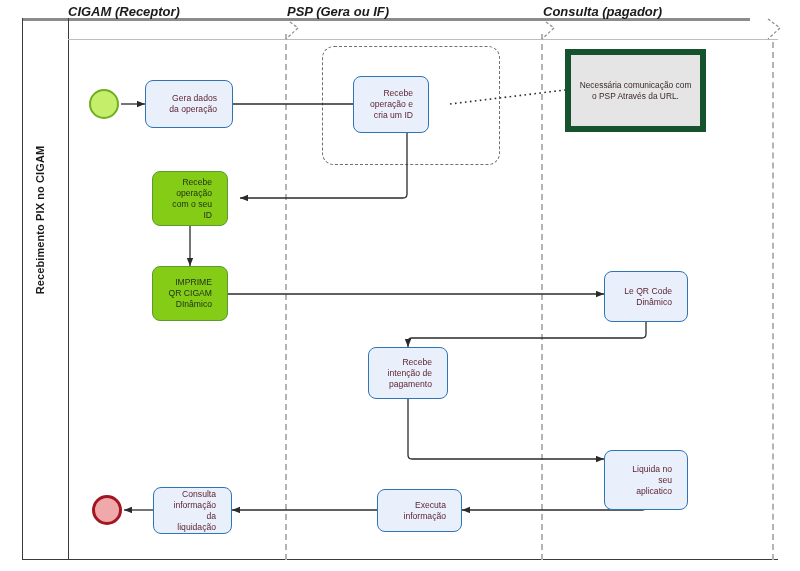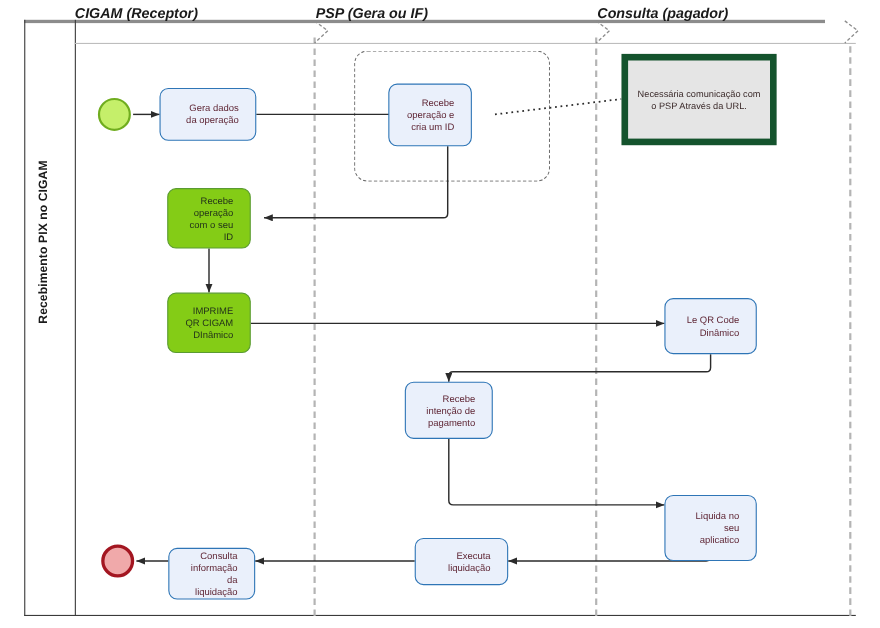--- a/index.html
+++ b/index.html
@@ -138,21 +138,21 @@
   <div class="task green" style="left:152px;top:171px;width:76px;height:55px;">Recebe operação com o seu ID</div>
 
   <div class="task green" style="left:152px;top:266px;width:76px;height:55px;">IMPRIME QR CIGAM DInâmico</div>
 
   <div class="task" style="left:604px;top:271px;width:84px;height:51px;">Le QR Code Dinâmico</div>
 
   <div class="task" style="left:368px;top:347px;width:80px;height:52px;">Recebe intenção de pagamento</div>
 
   <div class="task" style="left:604px;top:436px;width:84px;height:60px;margin-top:14px;">Liquida no seu aplicatico</div>
 
-  <div class="task" style="left:377px;top:489px;width:85px;height:43px;">Executa liquidação</div>
+  <div class="task" style="left:377px;top:489px;width:85px;height:43px;">Executa informação</div>
 
-  <div class="task" style="left:153px;top:498px;width:79px;height:47px;">Consulta informação da liquidação</div>
+  <div class="task" style="left:153px;top:487px;width:79px;height:47px;">Consulta informação da liquidação</div>
 
   <div class="event end" style="left:92px;top:495px;width:30px;height:30px;"></div>
 
   <div class="note" style="left:565px;top:49px;width:141px;height:83px;">Necessária comunicação com o PSP Através da URL.</div>
 
 </div>
 
 </body></html>

